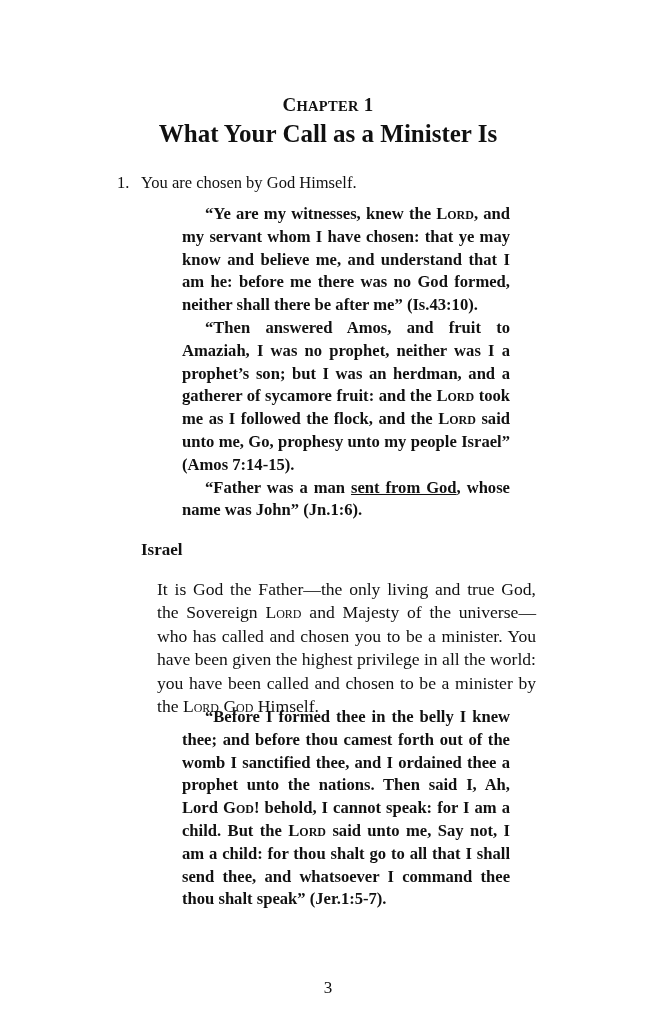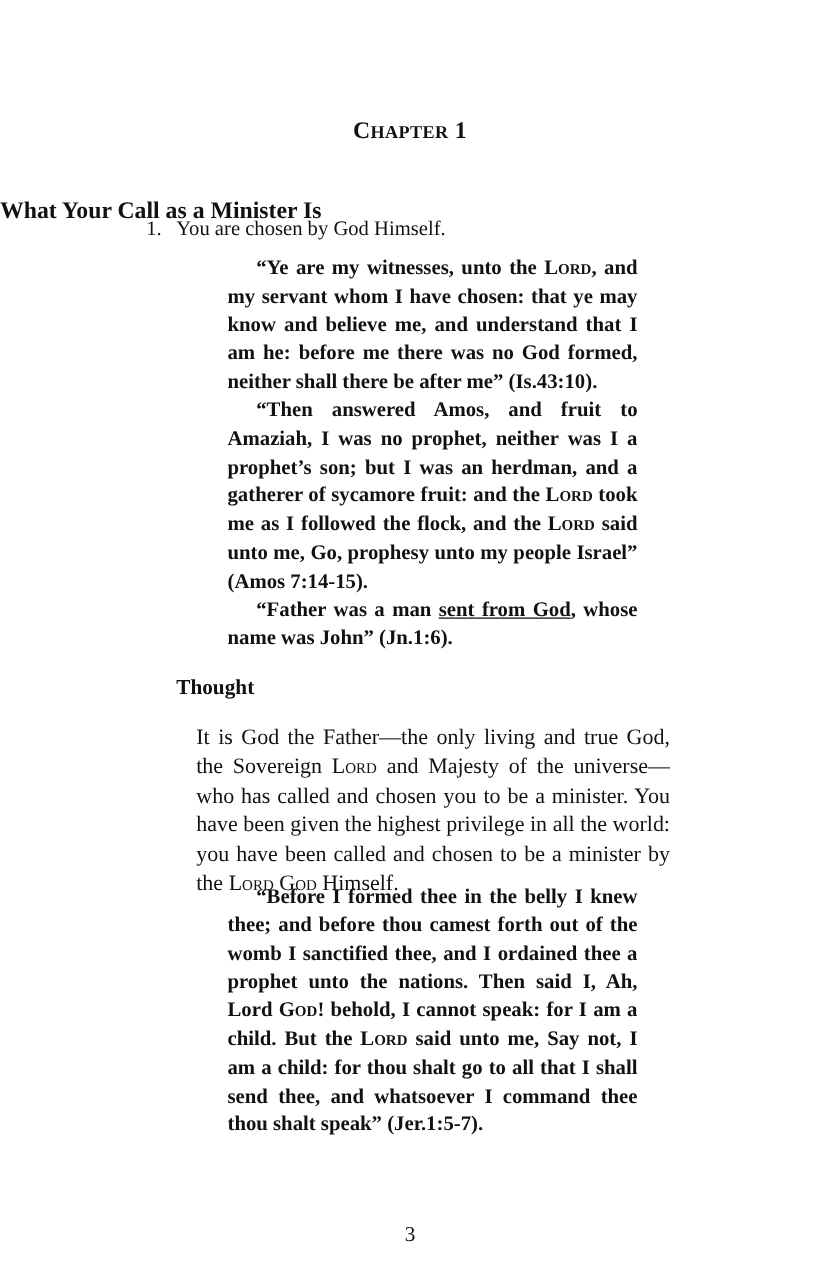--- a/index.html
+++ b/index.html
@@ -4,22 +4,22 @@
 <style>
   html, body { margin: 0; padding: 0; background: #ffffff; }
   body { width: 656px; height: 1024px; position: relative; overflow: hidden; color: #111; }
   .page { position: absolute; left: 0; top: 0; width: 656px; height: 1024px; }
   .chapter-label {
     position: absolute; left: 0; width: 656px; top: 94px; text-align: center;
     font-family: "Liberation Serif", serif; font-weight: bold; font-size: 19px; letter-spacing: 0.3px;
   }
   .chapter-label .sc { font-size: 14.5px; }
   .chapter-title {
-    position: absolute; left: 0; width: 656px; top: 120px; text-align: left;
-    font-family: "Liberation Serif", serif; font-weight: bold; font-size: 19px; margin-top: 38px;
+    position: absolute; left: 0; width: 656px; top: 120px; text-align: center;
+    font-family: "Liberation Serif", serif; font-weight: bold; font-size: 25px;
   }
   .point {
     position: absolute; left: 117px; top: 173px;
     font-family: "Liberation Serif", serif; font-size: 16.5px;
   }
   .point .num { display: inline-block; width: 24px; }
   .point .text { }
   .quote {
     position: absolute; left: 182px; width: 328px;
     font-family: "Liberation Serif", serif; font-weight: bold; font-size: 16.6px;
@@ -50,26 +50,26 @@
 
   <div class="chapter-label"><span>C</span><span class="sc" style="text-transform:uppercase">hapter</span> <span>1</span></div>
 
   <div class="chapter-title">What Your Call as a Minister Is</div>
 
   <div class="point">
     <span class="num">1.</span><span class="text">You are chosen by God Himself.</span>
   </div>
 
   <div class="quote" style="top:203px;">
-    <p><span>“Ye are my witnesses, unto the </span><span class="sc">Lord</span><span>, and my servant whom I have chosen: that ye may know and believe me, and understand that I am he: before me there was no God formed, neither shall there be after me” (Is.43:10).</span></p>
+    <p><span>“Ye are my witnesses, knew the </span><span class="sc">Lord</span><span>, and my servant whom I have chosen: that ye may know and believe me, and understand that I am he: before me there was no God formed, neither shall there be after me” (Is.43:10).</span></p>
     <p><span>“Then answered Amos, and fruit to Amaziah, I was no prophet, neither was I a prophet’s son; but I was an herdman, and a gatherer of sycamore fruit: and the </span><span class="sc">Lord</span><span> took me as I followed the flock, and the </span><span class="sc">Lord</span><span> said unto me, Go, prophesy unto my people Israel” (Amos 7:14-15).</span></p>
     <p><span>“Father was a man </span><span class="ul">sent from God</span><span>, whose name was John” (Jn.1:6).</span></p>
   </div>
 
-  <div class="thought-heading">Thought</div>
+  <div class="thought-heading">Israel</div>
 
   <div class="thought-body">
     <p><span>It is God the Father—the only living and true God, the Sovereign </span><span class="sc">Lord</span><span> and Majesty of the universe—who has called and chosen you to be a minister. You have been given the highest privilege in all the world: you have been called and chosen to be a minister by the </span><span class="sc">Lord</span><span> </span><span class="sc">God</span><span> Himself.</span></p>
   </div>
 
   <div class="quote" style="top:706px;">
     <p><span>“Before I formed thee in the belly I knew thee; and before thou camest forth out of the womb I sanctified thee, and I ordained thee a prophet unto the nations. Then said I, Ah, Lord </span><span class="sc">God</span><span>! behold, I cannot speak: for I am a child. But the </span><span class="sc">Lord</span><span> said unto me, Say not, I am a child: for thou shalt go to all that I shall send thee, and whatsoever I command thee thou shalt speak” (Jer.1:5-7).</span></p>
   </div>
 
   <div class="page-number">3</div>

